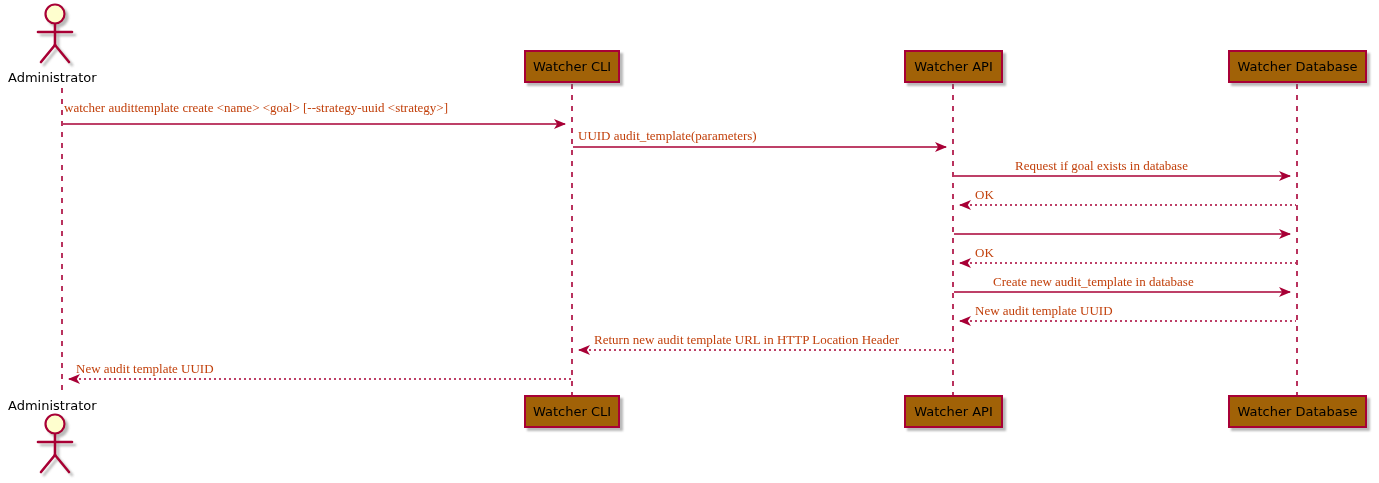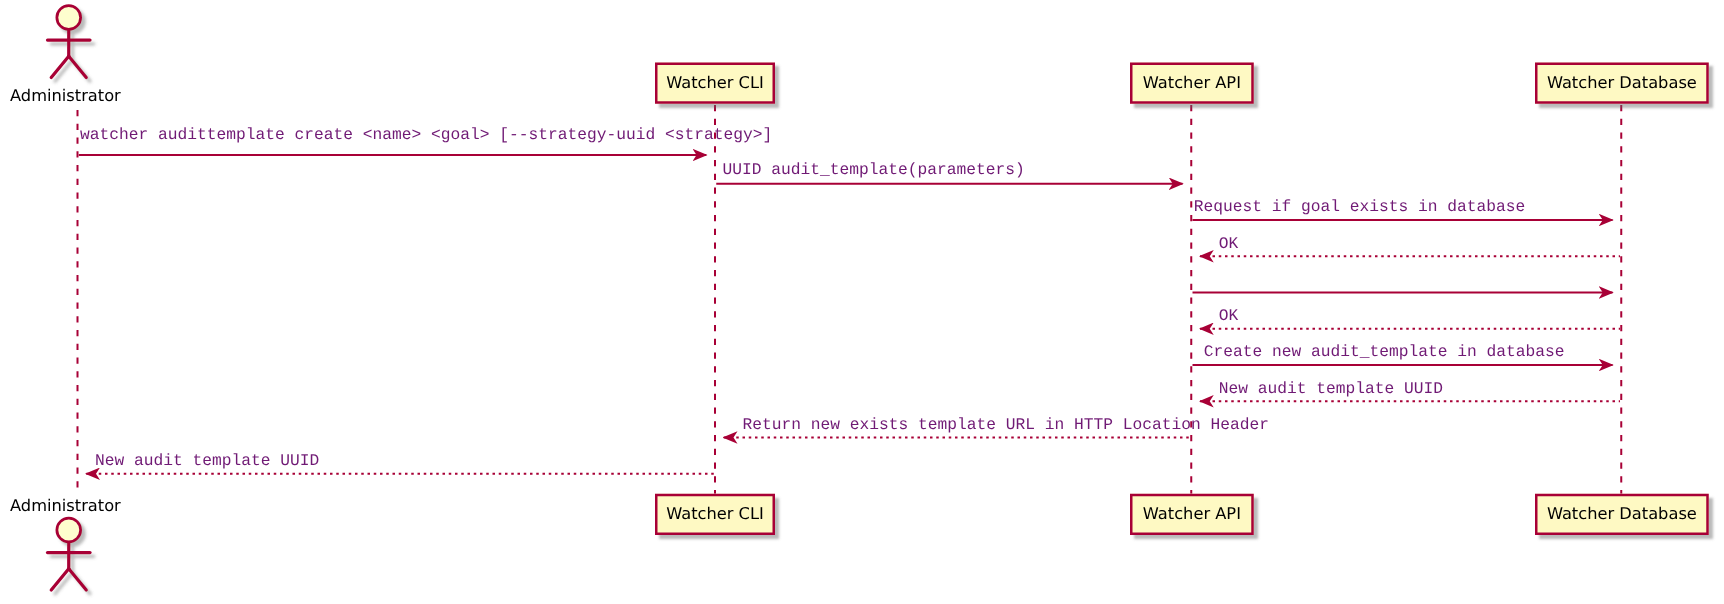--- a/index.html
+++ b/index.html
@@ -19,37 +19,37 @@
   }
   #svg-layer {
     position: absolute;
     left: 0;
     top: 0;
     width: 1379px;
     height: 483px;
   }
   .msg-label {
     position: absolute;
-    font-family: Liberation Mono, monospace;
+    font-family: Liberation Serif, serif;
     font-size: 13px;
-    color: #701a75;
+    color: #c2410c;
     white-space: nowrap;
     line-height: 14px;
   }
   .actor-label {
     position: absolute;
     font-family: "DejaVu Sans", sans-serif;
     font-size: 13px;
     color: #000000;
     white-space: nowrap;
   }
   .pbox {
     position: absolute;
     box-sizing: border-box;
-    background: #fef9c3;
+    background: #a16207;
     border: 2px solid #A80036;
     box-shadow: 3px 3px 2px rgba(102,102,102,0.45);
     display: flex;
     align-items: center;
     justify-content: center;
     font-family: "DejaVu Sans", sans-serif;
     font-size: 13px;
     color: #000000;
     white-space: nowrap;
   }
@@ -119,21 +119,21 @@
   <div class="pbox" style="left:524px; top:50px; width:96px; height:33px;">Watcher CLI</div>
   <div class="pbox" style="left:904px; top:50px; width:99px; height:33px;">Watcher API</div>
   <div class="pbox" style="left:1228px; top:50px; width:139px; height:33px;">Watcher Database</div>
 
   <div class="pbox" style="left:524px; top:395px; width:96px; height:33px;">Watcher CLI</div>
   <div class="pbox" style="left:904px; top:395px; width:99px; height:33px;">Watcher API</div>
   <div class="pbox" style="left:1228px; top:395px; width:139px; height:33px;">Watcher Database</div>
 
   <div class="msg-label" style="left:64px; top:101px;">watcher audittemplate create &lt;name&gt; &lt;goal&gt; [--strategy-uuid &lt;strategy&gt;]</div>
   <div class="msg-label" style="left:578px; top:129px;">UUID audit_template(parameters)</div>
-  <div class="msg-label" style="left:955px; top:159px;">Request if goal exists in database</div>
+  <div class="msg-label" style="left:1015px; top:159px;">Request if goal exists in database</div>
   <div class="msg-label" style="left:975px; top:188px;">OK</div>
   <div class="msg-label" style="left:975px; top:246px;">OK</div>
-  <div class="msg-label" style="left:963px; top:275px;">Create new audit_template in database</div>
+  <div class="msg-label" style="left:993px; top:275px;">Create new audit_template in database</div>
   <div class="msg-label" style="left:975px; top:304px;">New audit template UUID</div>
-  <div class="msg-label" style="left:594px; top:333px;">Return new exists template URL in HTTP Location Header</div>
+  <div class="msg-label" style="left:594px; top:333px;">Return new audit template URL in HTTP Location Header</div>
   <div class="msg-label" style="left:76px; top:362px;">New audit template UUID</div>
 
 </div>
 
 </body></html>

